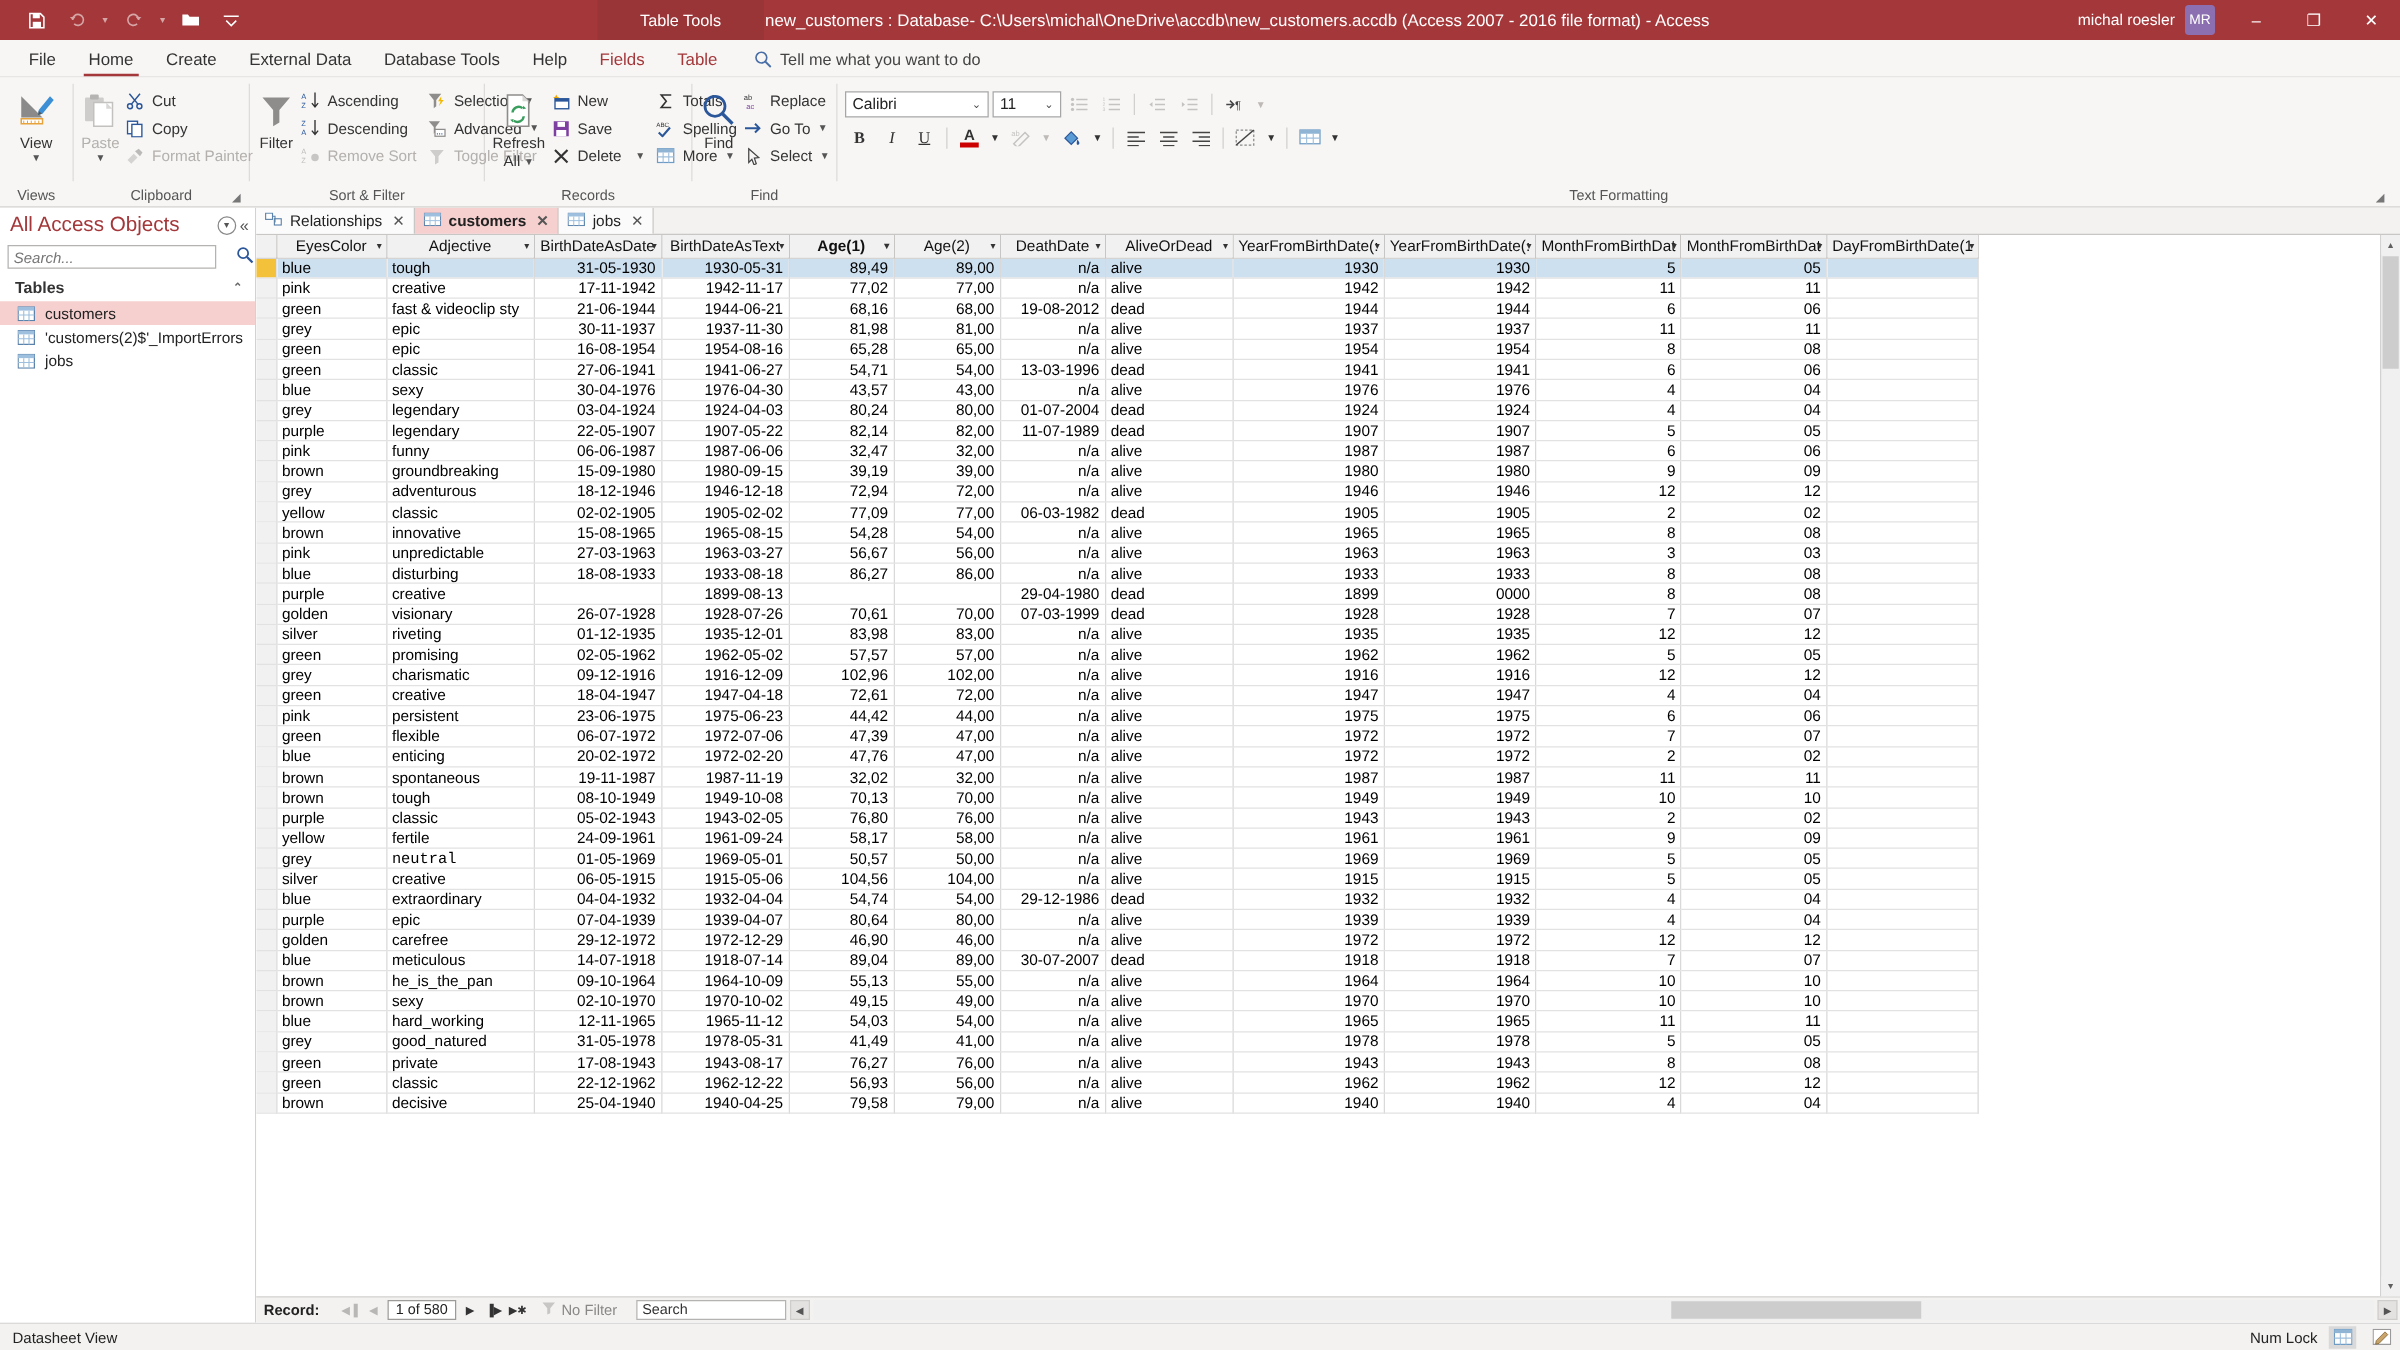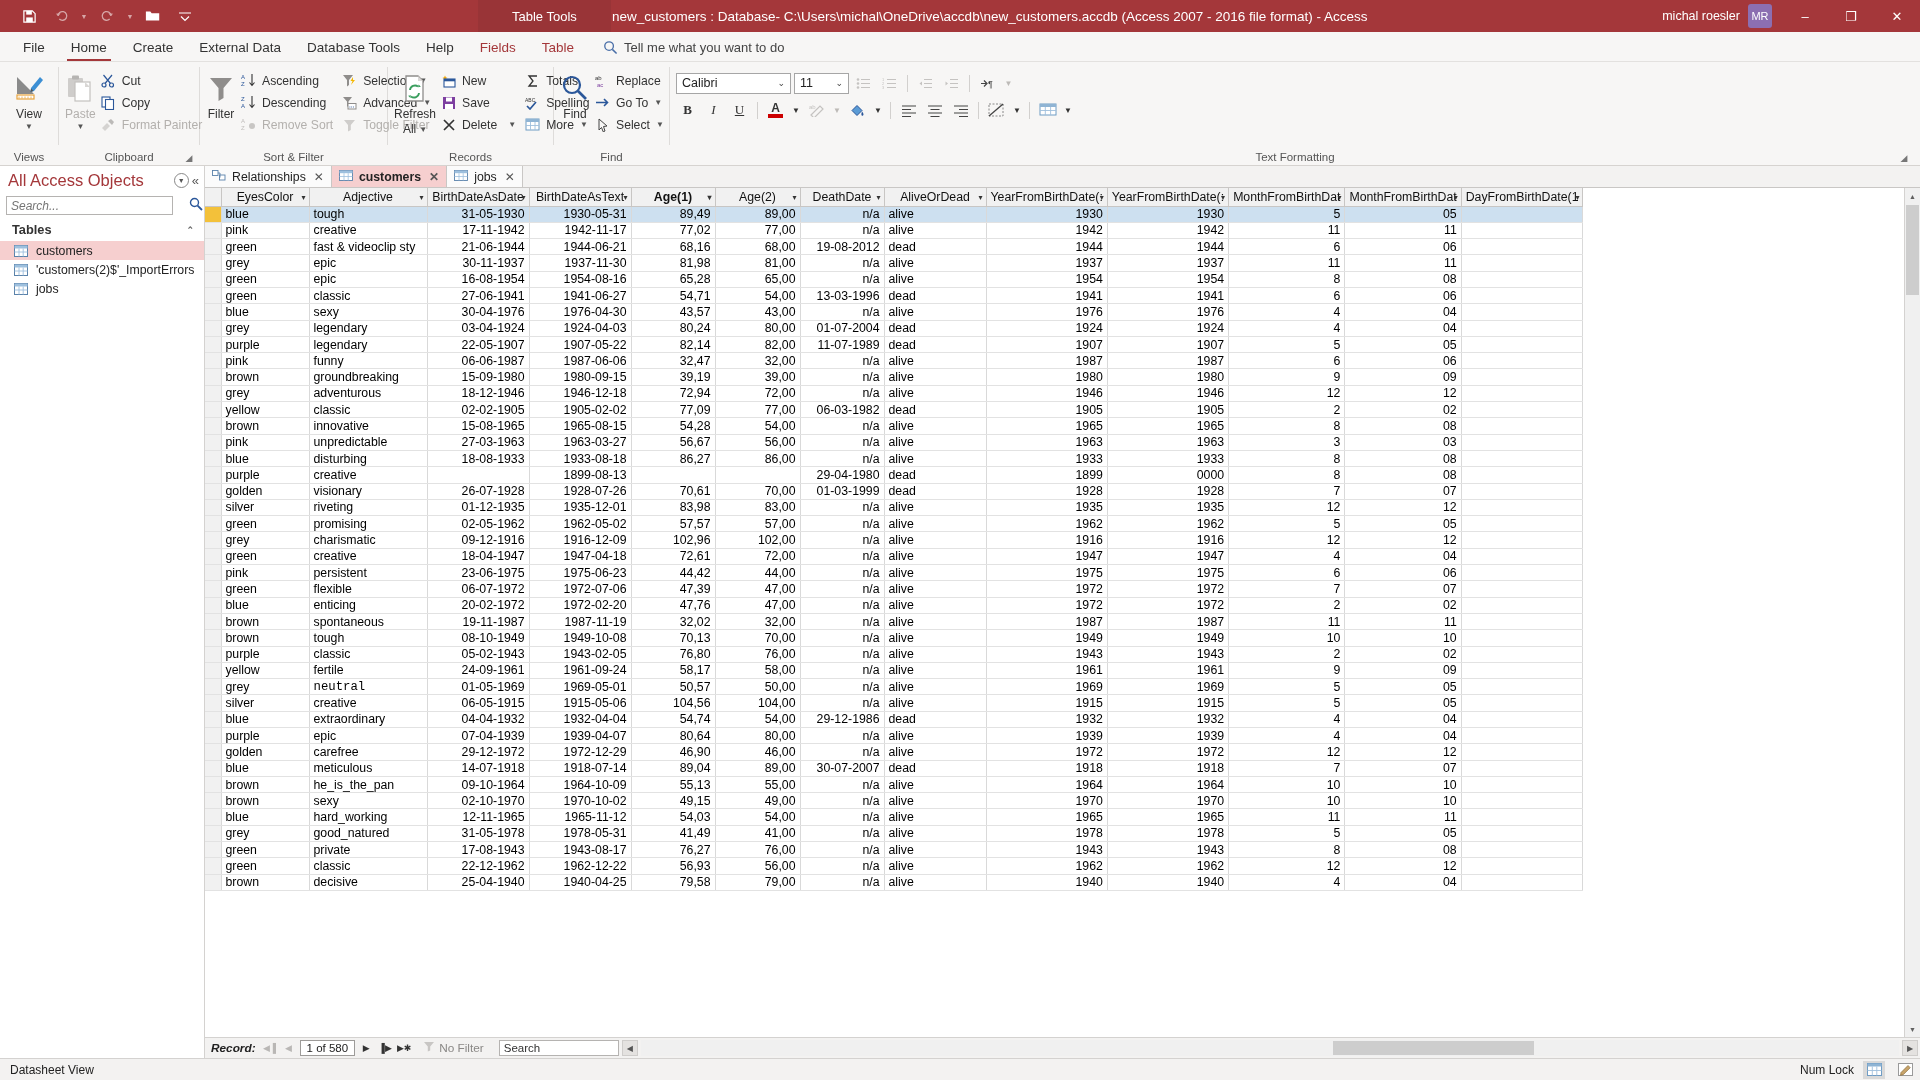--- a/index.html
+++ b/index.html
@@ -183,21 +183,21 @@
   .vs-arrow { height: 16px; display:flex;align-items:center;justify-content:center;font-size:7px;color:#606060;background:#f0f0f0;}
   .vs-thumb { position: absolute; left: 1px; right: 1px; top: 17px; height: 90px; background: #cdcdcd; }
   .hscrollbar { height: 16px; background: #f0f0f0; display: flex; align-items: center; position: relative; }
   .hs-thumb { position: absolute; top: 1px; bottom: 1px; background: #cdcdcd; }
 
   
   .recbar {
     height: 21px; background: #f3f2f1; display: flex; align-items: center;
     border-top: 1px solid #d4d2d0; font-size: 11.8px; color: #222; gap: 3px; padding-left: 6px;
   }
-  .recbar .rlbl { font-weight: bold; margin-right: 3px; font-style: italic; }
+  .recbar .rlbl { font-weight: bold; margin-right: 13px; }
   .navarrow { width: 16px; height: 16px; display:flex;align-items:center;justify-content:center;font-size:9px;color:#333; }
   .navarrow.dis { color: #b9b7b5; }
   .recbox { height: 16px; border: 1px solid #9d9b99; background: #fff; font-size: 11.5px; padding: 0 6px; display:flex;align-items:center; }
   .nofilter { display: flex; align-items: center; gap: 4px; color: #8a8886; margin-left: 8px; }
   .srchwrap { display: flex; align-items: center; gap: 5px; margin-left: 12px; }
   .srchbox { height: 16px; border: 1px solid #b5b3b1; background: #fff; width: 120px; font-size: 11.5px; padding: 0 4px; display:flex;align-items:center;color:#333;}
 
   
   .statusbar {
     height: 22px; background: #f3f2f1; border-top: 1px solid #d4d2d0;
@@ -1069,21 +1069,21 @@
                 <td class="num" style="width: 112px;"></td>
               </tr>
               <tr>
                 <td class="sel-col"></td>
                 <td style="width: 88px;">golden</td>
                 <td style="width: 118px;">visionary</td>
                 <td class="num" style="width: 102px;">26-07-1928</td>
                 <td class="num" style="width: 102px;">1928-07-26</td>
                 <td class="num" style="width: 84px;">70,61</td>
                 <td class="num" style="width: 85px;">70,00</td>
-                <td class="num" style="width: 84px;">01-03-1999</td>
+                <td class="num" style="width: 84px;">07-03-1999</td>
                 <td style="width: 102px;">dead</td>
                 <td class="num" style="width: 110px;">1928</td>
                 <td class="num" style="width: 110px;">1928</td>
                 <td class="num" style="width: 110px;">7</td>
                 <td class="num" style="width: 110px;">07</td>
                 <td class="num" style="width: 112px;"></td>
               </tr>
               <tr>
                 <td class="sel-col"></td>
                 <td style="width: 88px;">silver</td>

